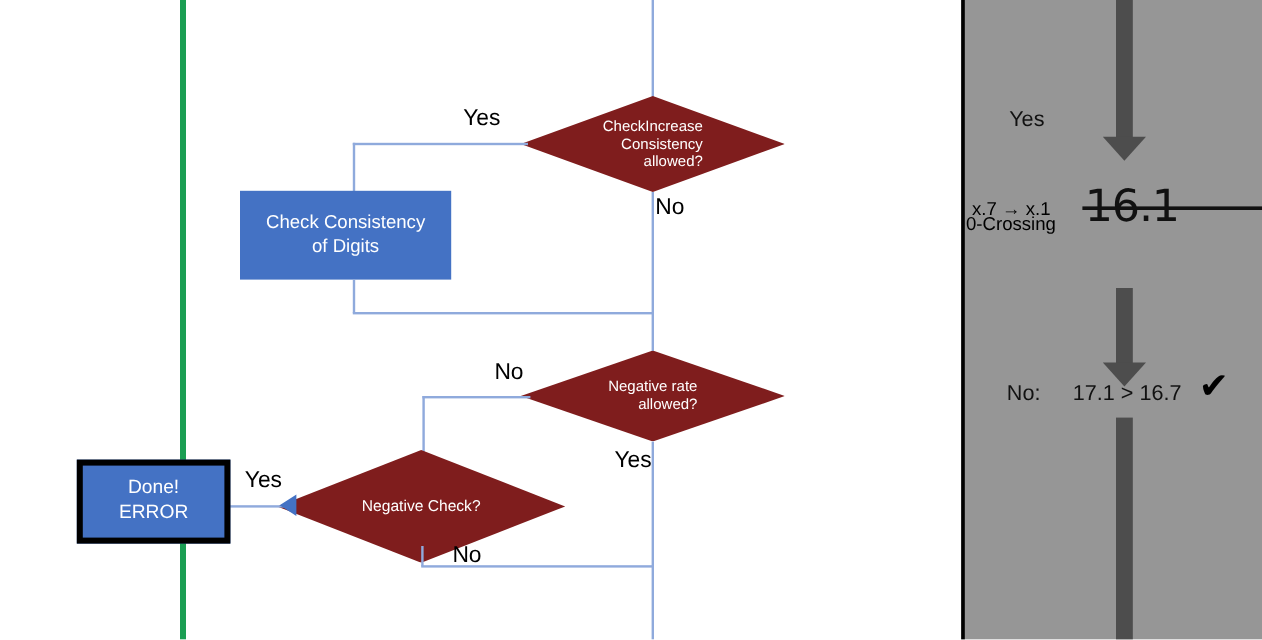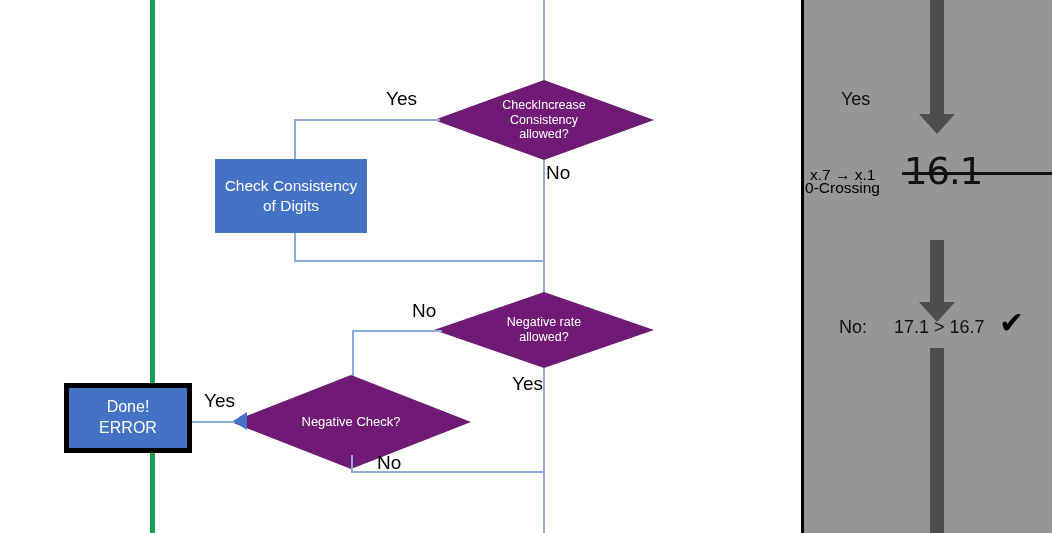--- a/index.html
+++ b/index.html
@@ -13,24 +13,24 @@
 
   
   .green-line{left:150px;top:0;width:5px;height:533px;background:#1a9e53;}
 
   
   .conn-h{height:2px;background:#8faadc;}
   .conn-v{width:2px;background:#8faadc;}
 
   
   .diamond{display:flex;align-items:center;justify-content:center;
-           background:#701a75;
+           background:#7f1d1d;
            clip-path:polygon(50% 0%,100% 50%,50% 100%,0% 50%);
            -webkit-clip-path:polygon(50% 0%,100% 50%,50% 100%,0% 50%);
-           color:#ffffff;text-align:center;line-height:1.18;
+           color:#ffffff;text-align:right;line-height:1.18;
            font-size:12.5px;}
   .diamond span{display:block;padding:0 6px;}
 
   
   .proc-box{background:#4472c4;color:#fff;display:flex;align-items:center;
             justify-content:center;text-align:center;font-size:15.5px;
             line-height:1.3;}
 
   
   .term-box{background:#4472c4;color:#fff;border:5px solid #000;
@@ -69,21 +69,21 @@
       <span>allowed?</span>
     </span>
   </div>
 
   <div class="abs conn-h" style="left:294px;top:119px;width:146px;"></div>
 
   <div class="abs conn-v" style="left:294px;top:119px;height:42px;"></div>
 
   <div class="abs edge-label" style="left:386px;top:88px;">Yes</div>
 
-  <div class="abs proc-box" style="left:215px;top:159px;width:152px;height:74px;">
+  <div class="abs proc-box" style="left:200px;top:159px;width:176px;height:74px;">
     <span>
       <span>Check Consistency</span><br>
       <span>of Digits</span>
     </span>
   </div>
 
   <div class="abs conn-v" style="left:294px;top:233px;height:28px;"></div>
 
   <div class="abs conn-h" style="left:294px;top:260px;width:250px;"></div>
 

